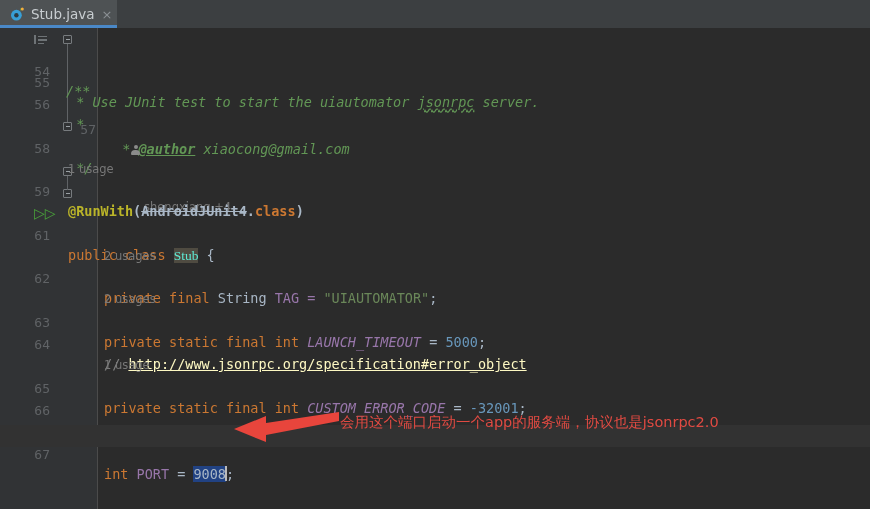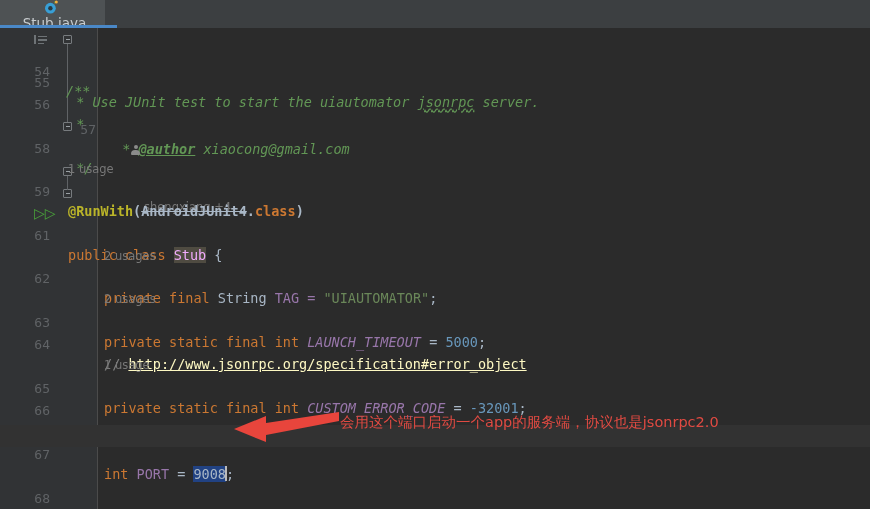--- a/index.html
+++ b/index.html
@@ -80,21 +80,21 @@
     font-family:"DejaVu Sans",sans-serif;
     font-size:11.5px;color:#787878;
   }
 
   
   .kw{color:#cc7832;}
   .cmt{color:#629755;font-style:italic;}
   .cmt-plain{color:#808080;}
   .str{color:#6a8759;}
   .num{color:#6897bb;}
-  .cls{color:#f0abfc;}
+  .cls{color:#5eead4;font-family:Liberation Serif, serif;}
   .typ{color:#a9b7c6;}
   .fld{color:#9876aa;font-style:italic;}
   .fldn{color:#9876aa;}
   .anno{color:#bbb529;}
   .ident{color:#a9b7c6;}
   .link{color:#fef9c3;text-decoration:underline;}
   .tagk{color:#629755;font-style:italic;text-decoration:underline;font-weight:bold;}
   .strike{text-decoration:line-through;color:#a9b7c6;}
   .sel{background:#214283;color:#a9b7c6;}
   .wavy{
@@ -141,21 +141,21 @@
     font-size:14.5px;color:#e04a42;white-space:nowrap;
   }
   .arrow{position:absolute;}
 </style>
 </head>
 <body>
 
 <div class="ide">
 
   <div class="tabbar">
-    <div class="tab" style="width:105px;flex-direction:column;">
+    <div class="tab" style="width:117px;">
       <span class="tab-icon">
         <svg width="15" height="15" viewBox="0 0 15 15">
           <circle cx="6.4" cy="8.2" r="5.4" fill="#389fd6"></circle>
           <circle cx="6.4" cy="8.2" r="2.2" fill="#2b3a42"></circle>
           <path d="M10.4 1.2 l1.6 1.1 -1.4 1.5 z" fill="#62b543"></path>
           <circle cx="12.3" cy="1.9" r="1.5" fill="#f4af3d"></circle>
         </svg>
       </span>
       <span class="tab-title">Stub.java</span>
       <span class="tab-close">×</span>
@@ -268,24 +268,20 @@
     <div class="hint" style="top:375px;">
       <span class="hint-text" style="left:104px;">1 usage</span>
     </div>
 
     <div class="row cur" style="top:397px;">
       <span class="lnum">67</span>
       <span class="code" style="left:104px;"><span class="kw">int </span><span class="fldn">PORT</span><span class="ident"> = </span><span class="sel">9008</span><span class="caret"></span><span class="ident">;</span></span>
     </div>
 
 
-    <div class="row" style="top:441px;">
-      <span class="lnum">68</span>
-      <span class="code" style="left:104px;"></span>
-    </div>
 
     <div class="row" style="top:463px;">
       
     </div>
 
     <span class="arrow" style="left:232px;top:381px;">
       <svg width="108" height="34" viewBox="0 0 108 34">
         <path d="M2 20 L34 7 L34 14 L107 3 L107 12 L34 26 L34 33 Z" fill="#e8453c"></path>
       </svg>
     </span>

